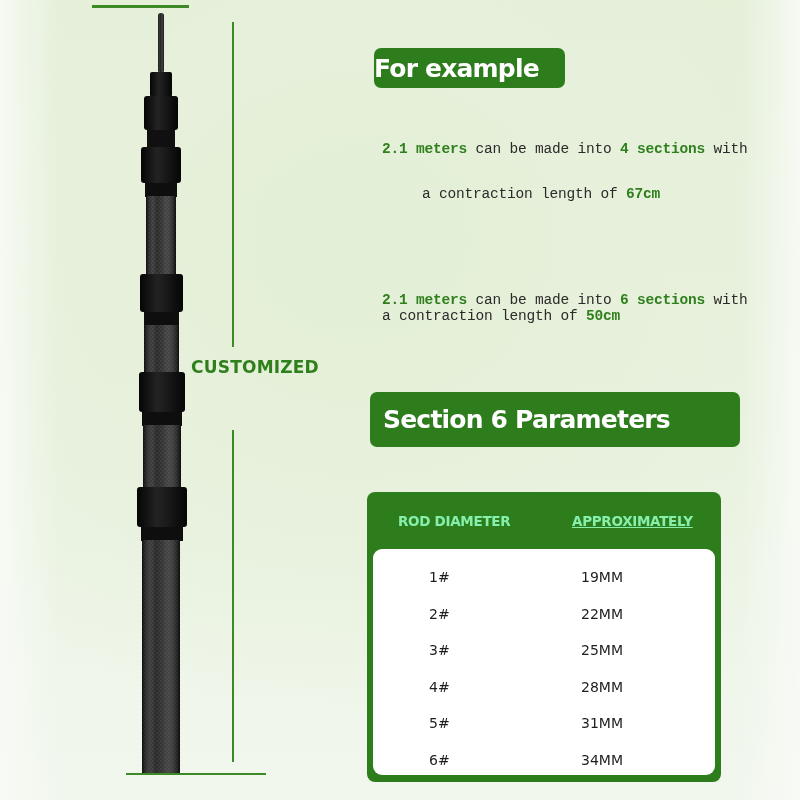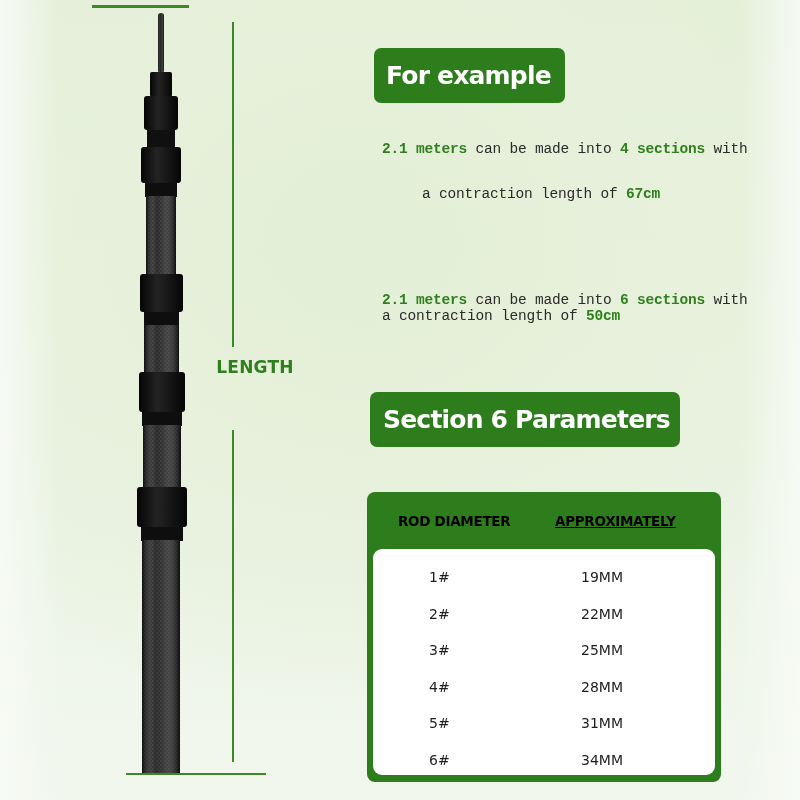--- a/index.html
+++ b/index.html
@@ -35,37 +35,37 @@
       font-family: "DejaVu Sans", sans-serif;
     }
 
     
     .badge {
       position: absolute; background: #2e7d1d; color: #fff;
       font-weight: bold; border-radius: 7px;
       display: flex; align-items: center;
       font-family: "DejaVu Sans", sans-serif;
     }
-    .badge-example { left: 374px; top: 48px; width: 191px; height: 55px; font-size: 25px; padding-left: 12px; letter-spacing: -0.8px; }
-    .badge-params { left: 370px; top: 392px; width: 310px; height: 55px; font-size: 25px; padding-left: 13px; letter-spacing: -0.8px; }
+    .badge-example { left: 374px; top: 48px; width: 191px; height: 40px; font-size: 25px; letter-spacing: -0.8px; }
+    .badge-params { left: 370px; top: 392px; width: 370px; height: 55px; font-size: 25px; padding-left: 13px; letter-spacing: -0.8px; }
 
     
     .example-line {
       position: absolute; left: 382px; font-size: 14.5px; color: #2b2b2b;
       white-space: nowrap; font-family: Liberation Mono, monospace; letter-spacing: -0.2px;
     }
     .example-line .hl { color: #2f7f1d; font-weight: bold; }
     .l1 { top: 141px; } .l2 { top: 186px; margin-left: 40px; } .l3 { top: 256px; margin-top: 36px; } .l4 { top: 308px; }
 
     
     .param-table {
       position: absolute; left: 367px; top: 492px; width: 354px; height: 290px;
       background: #2e7d1d; border-radius: 8px; padding: 0 6px 6px 6px;
     }
-    .param-head { display: flex; height: 57px; align-items: center; color: #000000; font-weight: bold; font-size: 13.5px; letter-spacing: -0.3px; }
+    .param-head { display: flex; height: 57px; align-items: center; color: #86efac; font-weight: bold; font-size: 13.5px; letter-spacing: -0.3px; gap: 17px; }
     .param-head .c1 { width: 143px; padding-left: 25px; }
     .param-head .c2 { padding-left: 39px; text-decoration: underline; }
     .param-body { background: #fff; border-radius: 9px; height: 226px; padding-top: 10px; }
     .param-row { display: flex; height: 36.5px; align-items: center; font-size: 14px; color: #1e1e1e; }
     .param-row .c1 { width: 208px; padding-left: 56px; }
     .param-row .c2 { }
   </style>
 </head>
 <body>
 
@@ -124,21 +124,21 @@
   <rect x="142" y="540" width="38" height="234" fill="url(#carbon)"></rect>
   <rect x="142" y="540" width="38" height="234" fill="url(#tubeShade)"></rect>
 </svg>
 
 <div class="dim-top"></div>
 <div class="dim-vert-upper"></div>
 <div class="dim-vert-lower"></div>
 <div class="dim-bottom"></div>
 
 <div class="customized-label">
-  <div>LENGTH</div>
+  <div>CUSTOMIZED</div>
 </div>
 
 <div class="badge badge-example">
   <span>For example</span>
 </div>
 
 <div class="example-line l1">
   <span class="hl">2.1 meters</span><span> can be made into </span><span class="hl">4 sections</span><span> with</span>
 </div>
 <div class="example-line l2">

